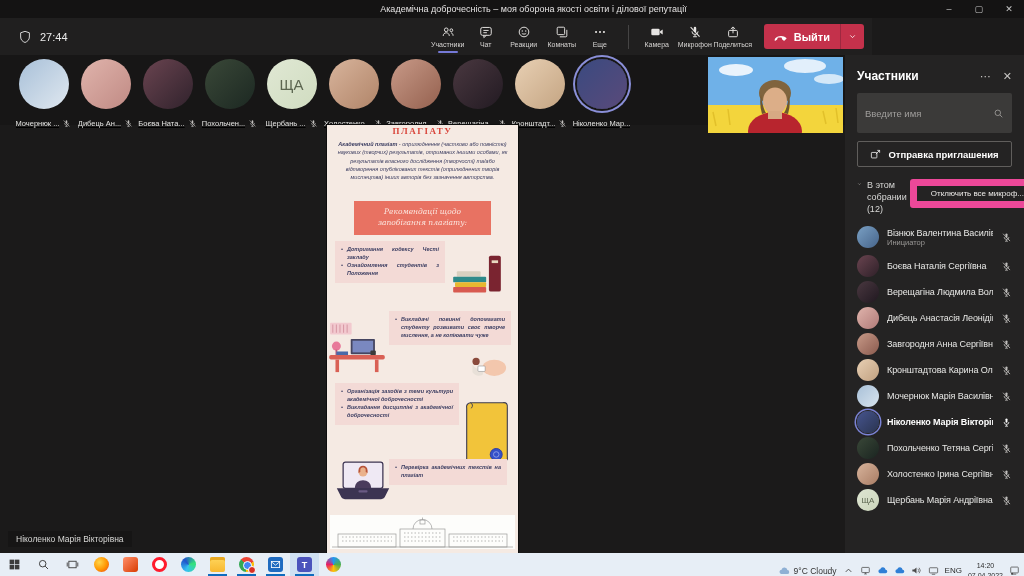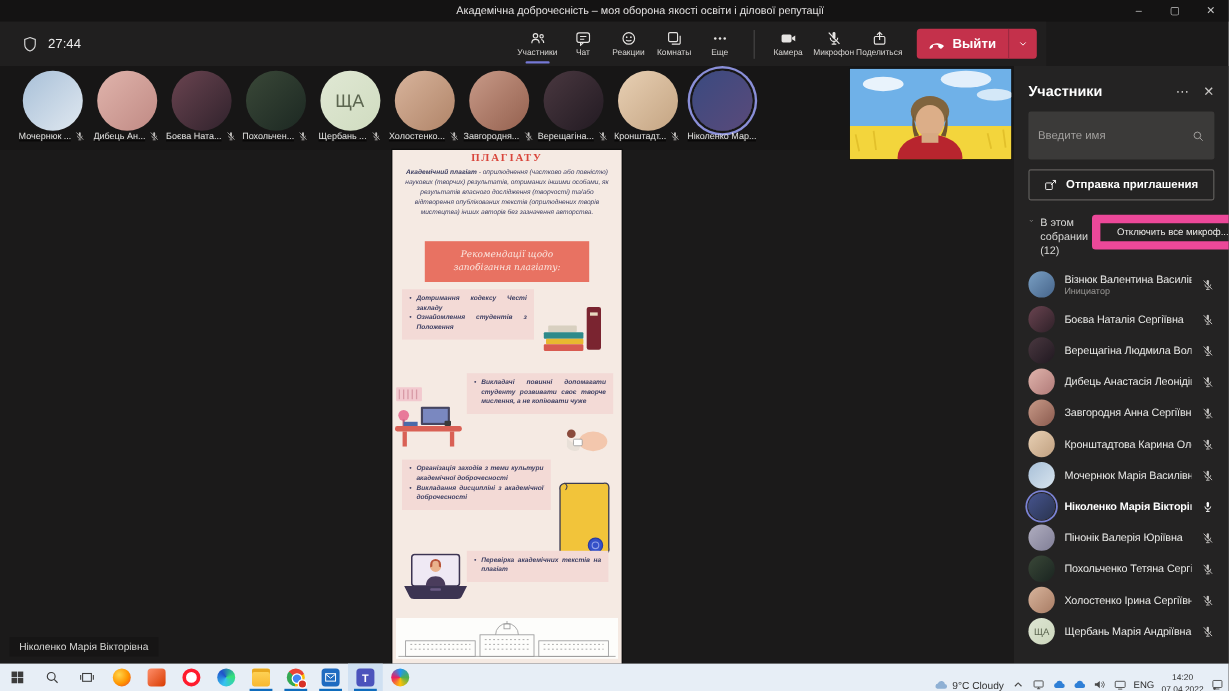--- a/index.html
+++ b/index.html
@@ -28,21 +28,21 @@
   .leave-main svg { width:14px; height:14px; }
   .leave-sep { width:1px; height:25px; background:#9e2840; }
   .leave-chev { padding:0 7px; display:flex; align-items:center; }
   .leave-chev svg { width:9px; height:9px; }
 
   
   .filmstrip { position:absolute; left:0; top:55px; width:845px; height:70px; display:flex; align-items:flex-start; padding-left:14px; gap:3px; background:#171616; }
   .fitem { width:59px; display:flex; flex-direction:column; align-items:center; cursor:pointer; }
   .favatar { width:50px; height:50px; border-radius:50%; margin-top:4px; display:flex; align-items:center; justify-content:center; }
   .fitem.active .favatar { box-shadow:0 0 0 2px #171616, 0 0 0 4px #8a8fd8; }
-  .fnamerow { display:flex; align-items:center; gap:3px; margin-top:0; max-width:59px;text-decoration:underline; }
+  .fnamerow { display:flex; align-items:center; gap:3px; margin-top:10px; max-width:59px;text-decoration:underline; }
   .fname { font-size:7.5px; color:#e4e4e2; white-space:nowrap; overflow:hidden; }
   .fmic { width:9px; height:9px; color:#c2c0be; flex:none; }
   .initials-f { font-size:15px; color:#5c6650; font-weight:normal; }
 
   .selfview { position:absolute; left:708px; top:57px; width:135px; height:76px; overflow:hidden; background:#000; }
   .selfview svg { display:block; }
 
   
   .slide { position:absolute; left:327px; top:125px; width:191px; height:428px; background:#f5eae3; box-shadow:0 0 0 1px #0d0d0d; }
   .s-title { position:absolute; top:1px; left:0; right:0; text-align:center; font-family:"Liberation Serif",serif; font-weight:bold; font-size:9px; color:#d9463c; letter-spacing:1.5px; }
@@ -642,29 +642,20 @@
       <div class="prow active">
         <span class="pavatar" style="background: linear-gradient(135deg, rgb(70, 84, 142), rgb(42, 52, 80));"></span>
         <div class="pinfo">
             <div class="pname">Ніколенко Марія Вікторівна</div>
           </div>
         <svg class="pmic on">
             <use href="#i-mic"></use>
           </svg>
       </div>
       <div class="prow">
-        <span class="pavatar" style="background: linear-gradient(135deg, rgb(176, 174, 192), rgb(128, 126, 150));"></span>
-        <div class="pinfo">
-            <div class="pname">Пінонік Валерія Юріївна</div>
-          </div>
-        <svg class="pmic">
-            <use href="#i-micoff"></use>
-          </svg>
-      </div>
-      <div class="prow">
         <span class="pavatar" style="background: linear-gradient(135deg, rgb(58, 72, 56), rgb(26, 36, 32));"></span>
         <div class="pinfo">
             <div class="pname">Похольченко Тетяна Сергіївна</div>
           </div>
         <svg class="pmic">
             <use href="#i-micoff"></use>
           </svg>
       </div>
       <div class="prow">
         <span class="pavatar" style="background: linear-gradient(135deg, rgb(216, 180, 156), rgb(168, 124, 100));"></span>

